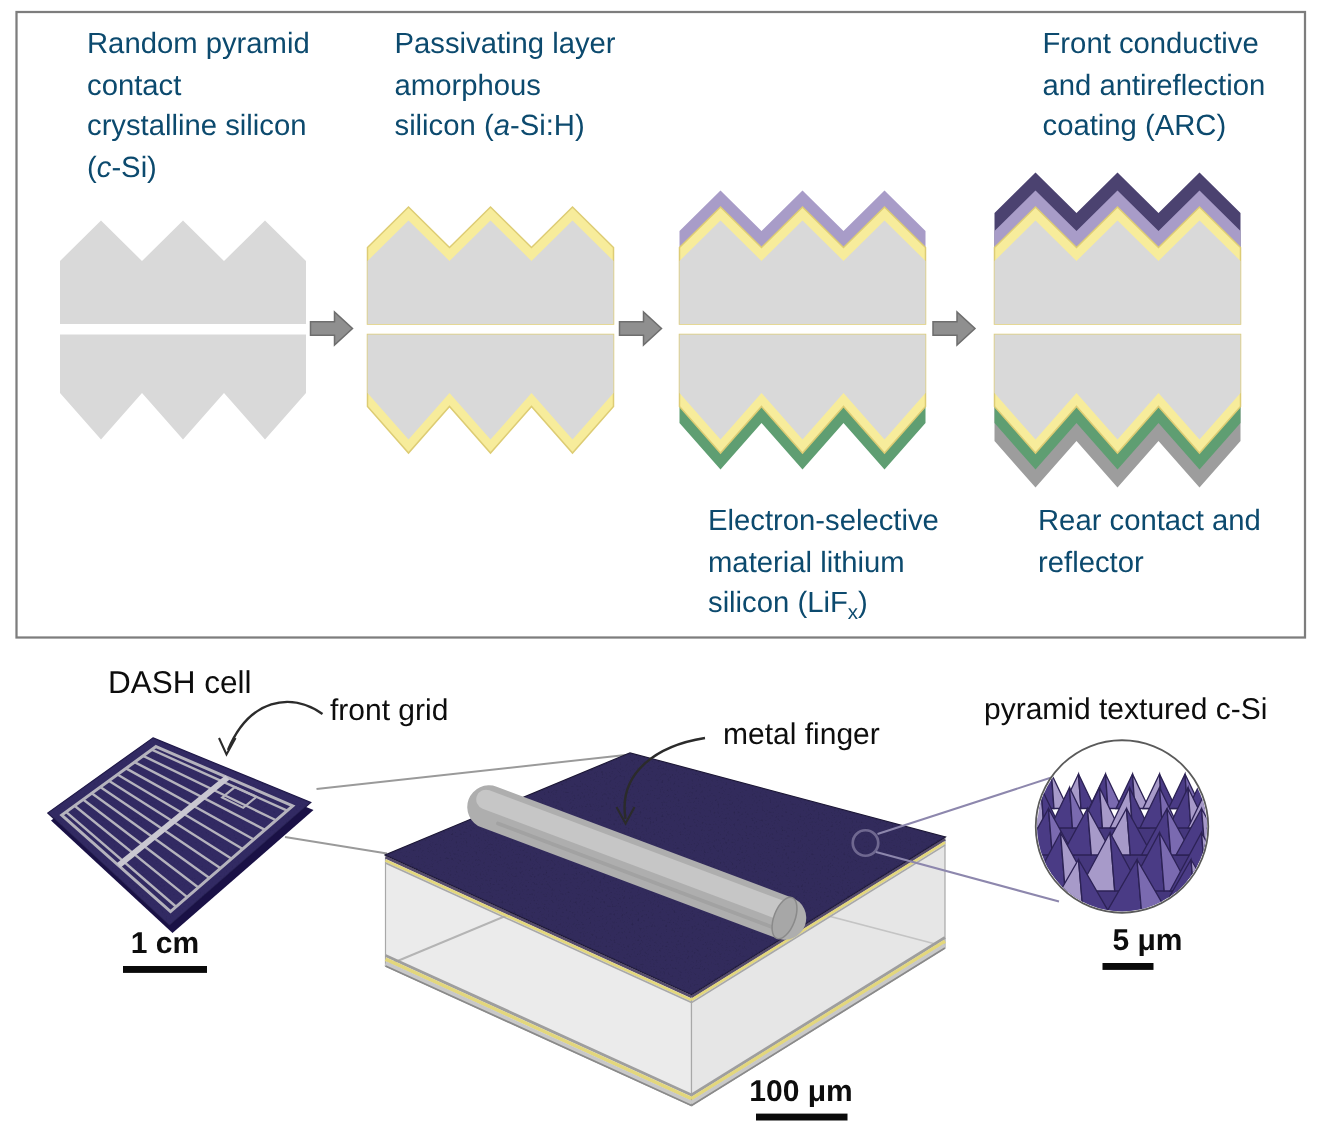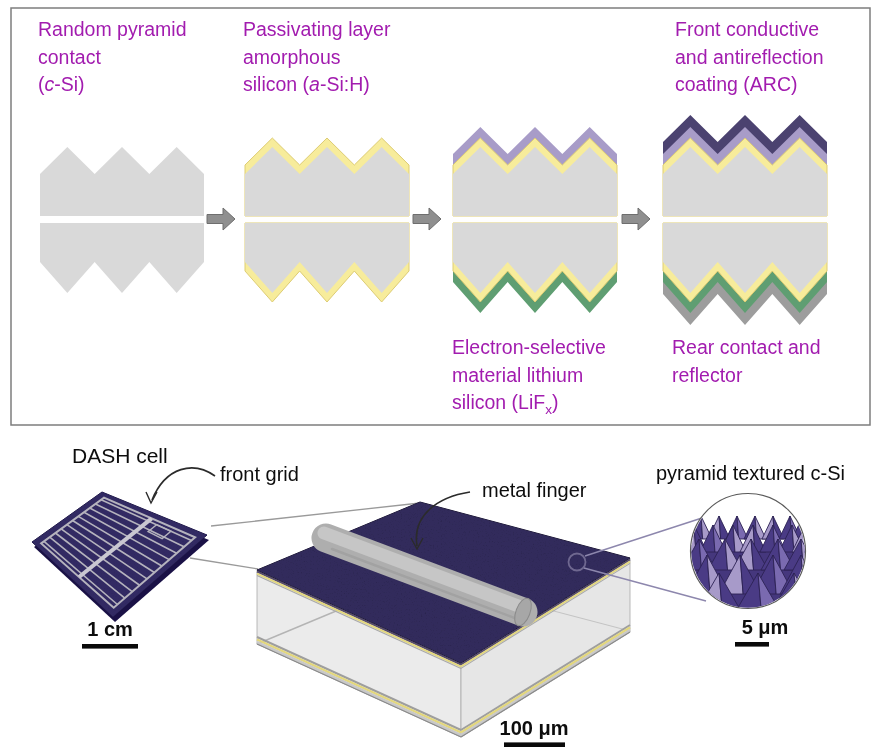--- a/index.html
+++ b/index.html
@@ -1,19 +1,19 @@
 <!DOCTYPE html>
 <html><head>
 <meta charset="utf-8">
 <style>
   html,body{margin:0;padding:0;background:#ffffff;}
   .stage{position:relative;width:878px;height:753px;background:#ffffff;
          font-family:"Liberation Sans", sans-serif;overflow:hidden;}
   .stage svg{position:absolute;left:0;top:0;}
-  .t{position:absolute;font-size:19.5px;line-height:27.5px;color:#a21caf;white-space:nowrap;}
+  .t{position:absolute;font-size:19.5px;line-height:27.5px;color:#0c4a6e;white-space:nowrap;margin-left:20px;}
   .t i{font-style:italic;}
   .t sub{font-size:0.7em;}
   .b{position:absolute;font-size:20px;color:#0d0d0d;white-space:nowrap;}
   .cell-title{font-size:21px;}
   .scale{position:absolute;font-size:20px;color:#0d0d0d;transform:translateX(-50%);white-space:nowrap;font-weight:bold;}
 </style>
 </head>
 <body>
 
 <div class="stage">
@@ -209,20 +209,21 @@
   </g>
 
   <rect x="82" y="644" width="56" height="4.6" fill="#0a0a0a"></rect>
   <rect x="504" y="742.4" width="61" height="4.6" fill="#0a0a0a"></rect>
   <rect x="735" y="642" width="34" height="4.6" fill="#0a0a0a"></rect>
 </svg>
 
 <div class="t" style="left:38px;top:16px;">
       <div><span>Random pyramid</span></div>
       <div><span>contact</span></div>
+      <div><span>crystalline silicon</span></div>
       <div><span>(</span><i>c</i><span>-Si)</span></div>
     </div>
 <div class="t" style="left:243px;top:16px;">
       <div><span>Passivating layer</span></div>
       <div><span>amorphous</span></div>
       <div><span>silicon (</span><i>a</i><span>-Si:H)</span></div>
     </div>
 <div class="t" style="left:675px;top:16px;">
       <div><span>Front conductive</span></div>
       <div><span>and antireflection</span></div>

